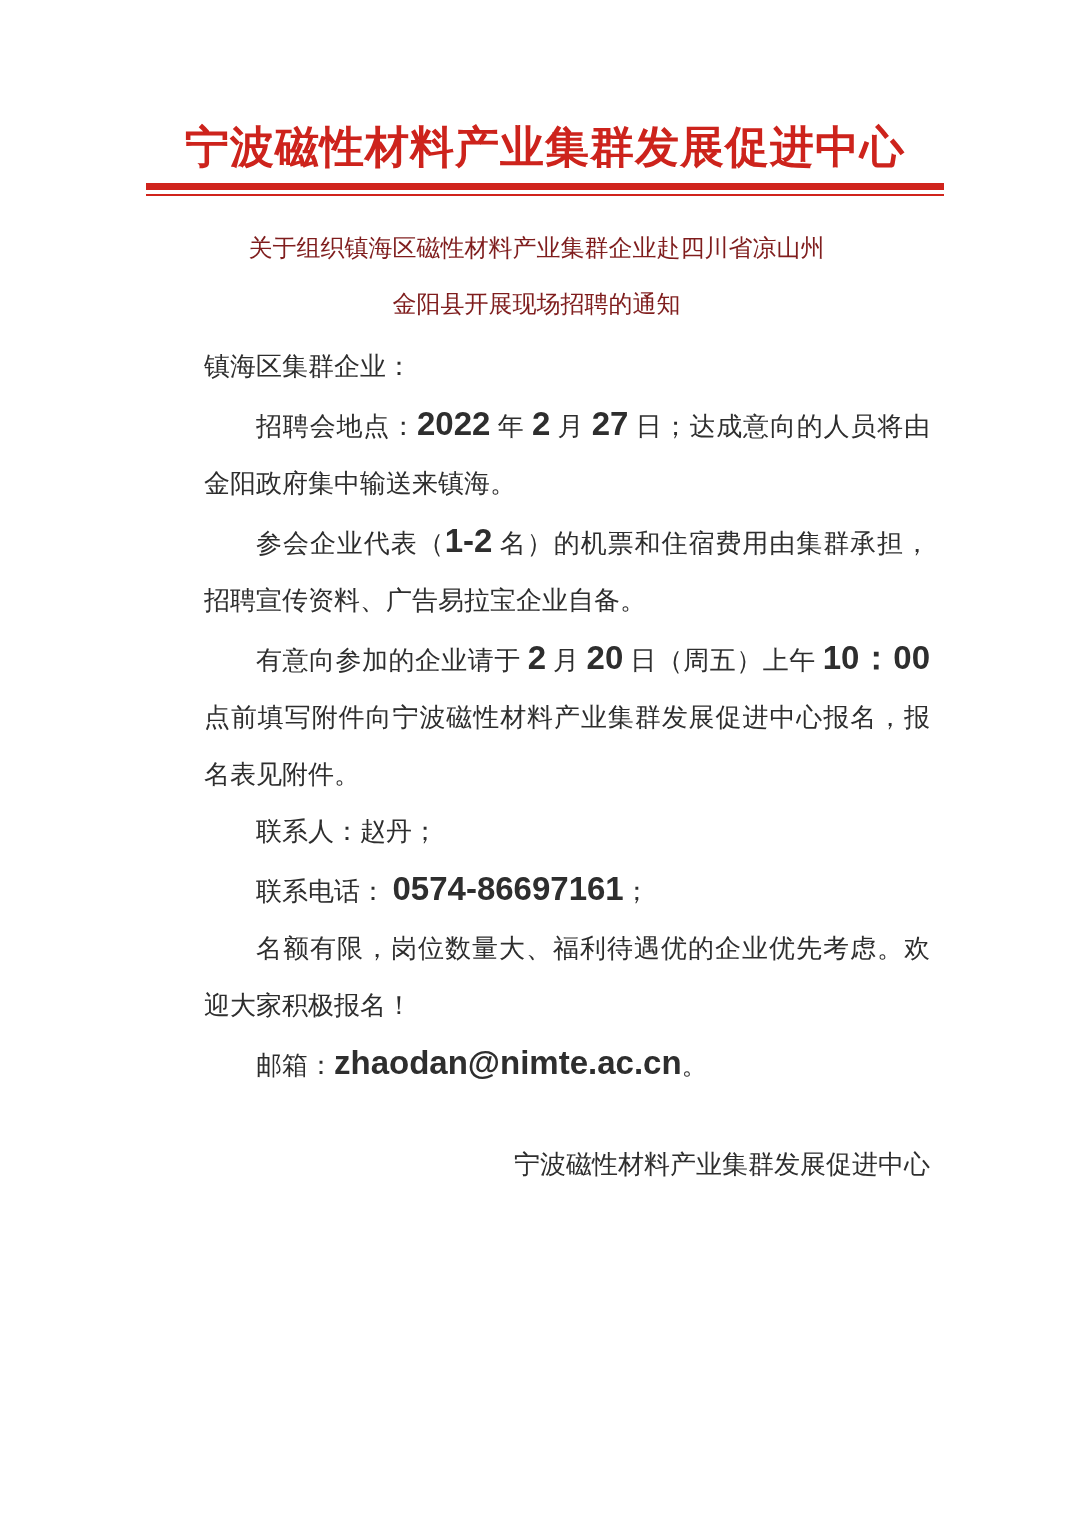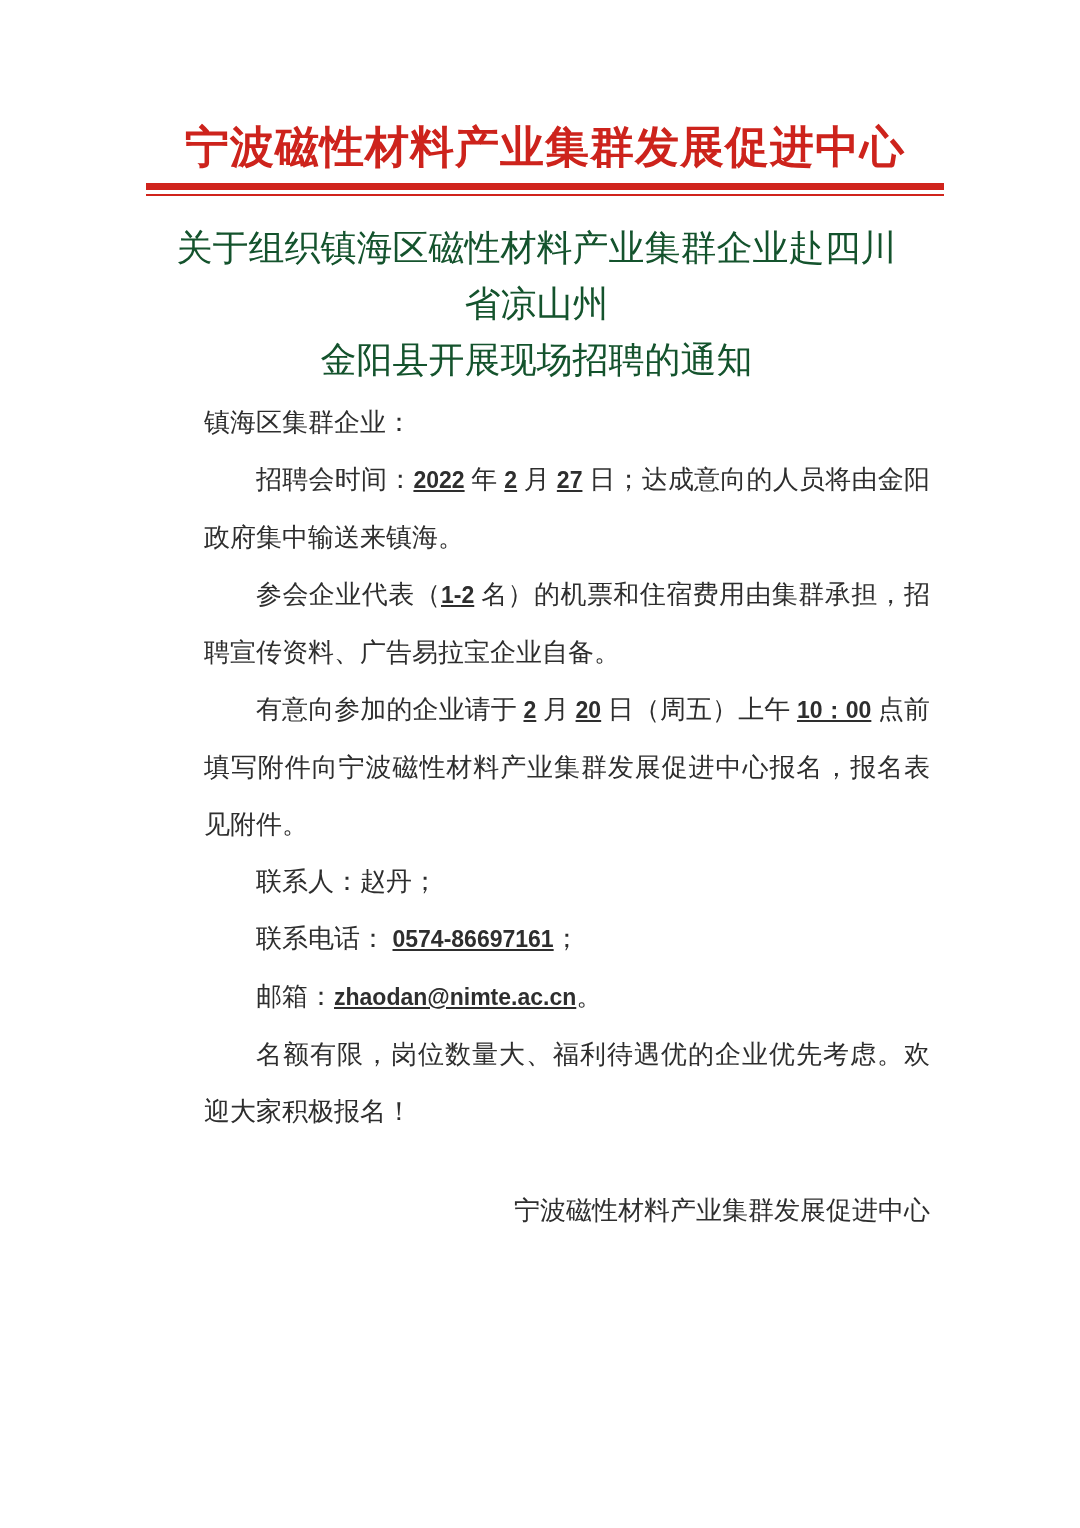--- a/index.html
+++ b/index.html
@@ -23,40 +23,39 @@
     text-align: center;
     color: #cd231c;
     letter-spacing: 1px;
     white-space: nowrap;
   }
   .letterhead-rule { margin: 9px -14px 0 -14px; }
   .rule-thick { height: 7px; background: #d0241c; }
   .rule-thin  { height: 2px; background: #d0241c; margin-top: 4px; }
   .notice-title {
     margin: 24px 17px 0 0;
-    font-size: 36px;
+    font-size: 24px;
     line-height: 56px;
     font-weight: 400;
     text-align: center;
-    color: #14532d;
+    color: #7f1d1d;
   }
   .doc-body { margin-top: 6px; margin-left: 44px; }
   .doc-body p {
     margin: 0;
     font-size: 26px;
     line-height: 57px;
     text-align: justify;
     color: #2e2e2e;
   }
   .doc-body p.indent { text-indent: 2em; }
   .doc-body .num {
     font-family: "Liberation Sans", "DejaVu Sans", sans-serif;
     font-weight: 700;
-    font-size: 23px;
-    text-decoration: underline;
+    font-size: 33px;
   }
   .signature {
     margin-top: 42px;
     font-size: 26px;
     line-height: 57px;
     text-align: right;
     color: #2e2e2e;
   }
 </style>
 </head>
@@ -72,24 +71,24 @@
     </div>
   </header>
 
   <h2 class="notice-title">
     <span>关于组织镇海区磁性材料产业集群企业赴四川省凉山州</span><br>
     <span>金阳县开展现场招聘的通知</span>
   </h2>
 
   <main class="doc-body" id="doc-body">
       <p><span>镇海区集群企业：</span></p>
-      <p class="indent"><span>招聘会时间：</span><span class="num">2022</span><span> 年 </span><span class="num">2</span><span> 月 </span><span class="num">27</span><span> 日；达成意向的人员将由金阳政府集中输送来镇海。</span></p>
+      <p class="indent"><span>招聘会地点：</span><span class="num">2022</span><span> 年 </span><span class="num">2</span><span> 月 </span><span class="num">27</span><span> 日；达成意向的人员将由金阳政府集中输送来镇海。</span></p>
       <p class="indent"><span>参会企业代表（</span><span class="num">1-2</span><span> 名）的机票和住宿费用由集群承担，招聘宣传资料、广告易拉宝企业自备。</span></p>
       <p class="indent"><span>有意向参加的企业请于 </span><span class="num">2</span><span> 月 </span><span class="num">20</span><span> 日（周五）上午 </span><span class="num">10：00</span><span> 点前填写附件向宁波磁性材料产业集群发展促进中心报名，报名表见附件。</span></p>
       <p class="indent"><span>联系人：赵丹；</span></p>
       <p class="indent"><span>联系电话： </span><span class="num">0574-86697161</span><span>；</span></p>
+      <p class="indent"><span>名额有限，岗位数量大、福利待遇优的企业优先考虑。欢迎大家积极报名！</span></p>
       <p class="indent"><span>邮箱：</span><span class="num">zhaodan@nimte.ac.cn</span><span>。</span></p>
-      <p class="indent"><span>名额有限，岗位数量大、福利待遇优的企业优先考虑。欢迎大家积极报名！</span></p>
     </main>
 
   <div class="signature">宁波磁性材料产业集群发展促进中心</div>
 
 </div>
 
 </body></html>

